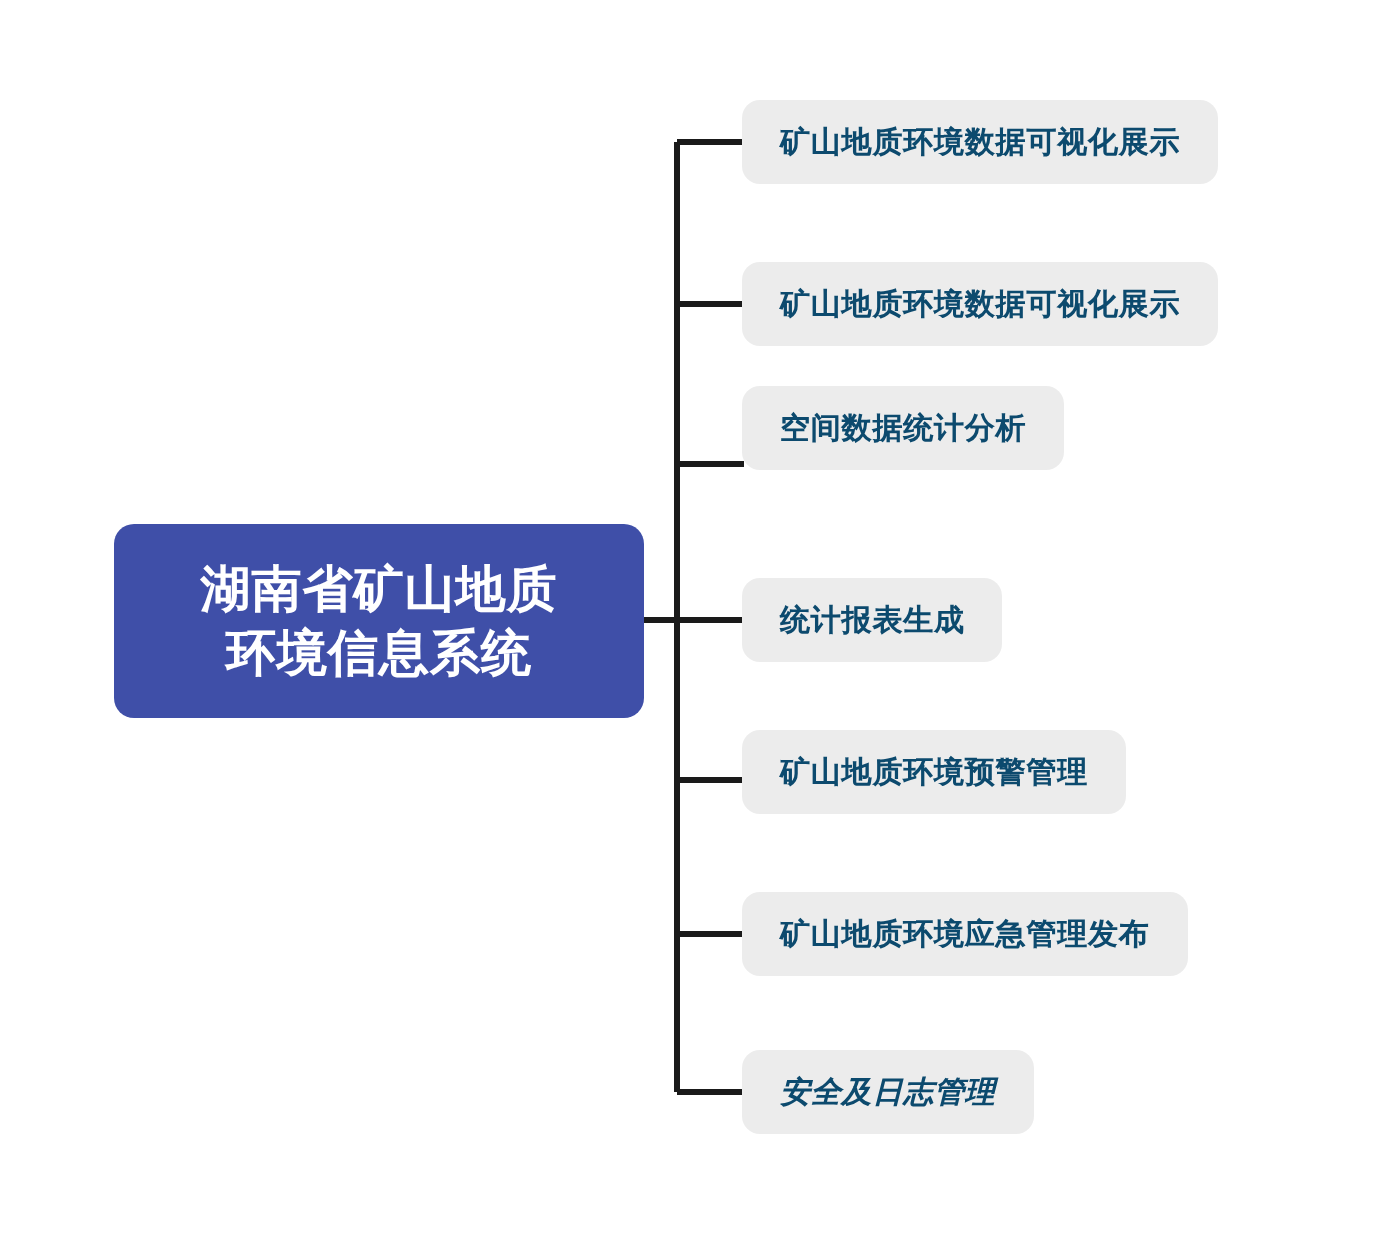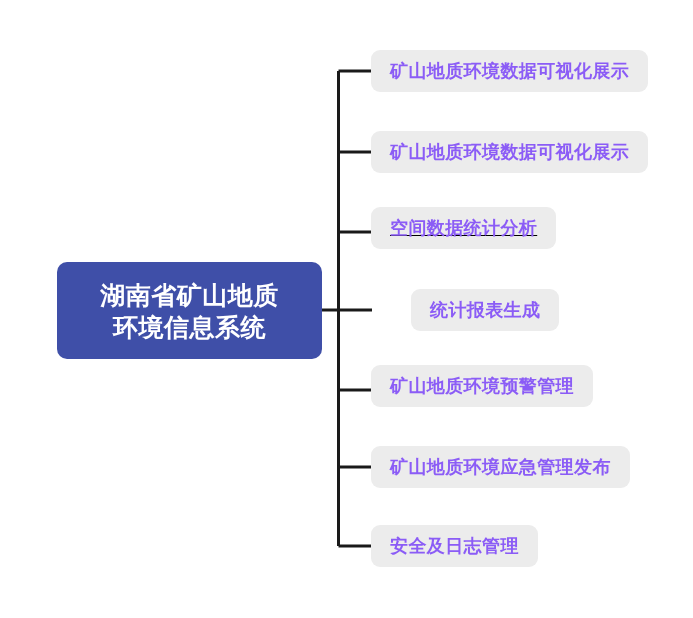--- a/index.html
+++ b/index.html
@@ -62,22 +62,22 @@
     left: 371px;
     height: 42px;
     border-radius: 9px;
     background: #ECECEC;
     display: flex;
     align-items: center;
     box-sizing: border-box;
     padding: 0 19px;
   }
   .branch-label {
-    color: #8b5cf6;
-    font-size: 18px;
+    color: #0c4a6e;
+    font-size: 15px;
     font-weight: bold;
     line-height: 1;
     letter-spacing: 0.4px;
     white-space: nowrap;
   }
 </style>
 </head>
 <body>
 
 <div id="mindmap">
@@ -106,30 +106,30 @@
 环境信息系统</div>
   </div>
 
   <div id="branch-container">
       <div class="branch-node" style="top: 50px;">
         <span class="branch-label">矿山地质环境数据可视化展示</span>
       </div>
       <div class="branch-node" style="top: 131px;">
         <span class="branch-label">矿山地质环境数据可视化展示</span>
       </div>
-      <div class="branch-node" style="top: 207px; text-decoration: underline;">
+      <div class="branch-node" style="top: 193px;">
         <span class="branch-label">空间数据统计分析</span>
       </div>
-      <div class="branch-node" style="top: 289px; margin-left: 40px;">
+      <div class="branch-node" style="top: 289px;">
         <span class="branch-label">统计报表生成</span>
       </div>
       <div class="branch-node" style="top: 365px;">
         <span class="branch-label">矿山地质环境预警管理</span>
       </div>
       <div class="branch-node" style="top: 446px;">
         <span class="branch-label">矿山地质环境应急管理发布</span>
       </div>
-      <div class="branch-node" style="top: 525px;">
+      <div class="branch-node" style="top: 525px; font-style: italic;">
         <span class="branch-label">安全及日志管理</span>
       </div>
     </div>
 
 </div>
 
 </body></html>

